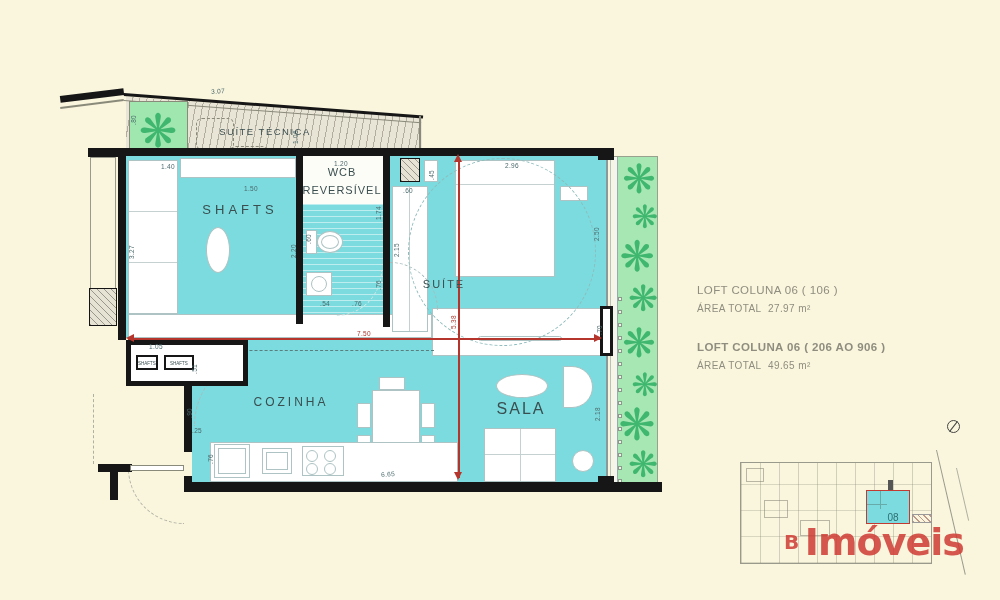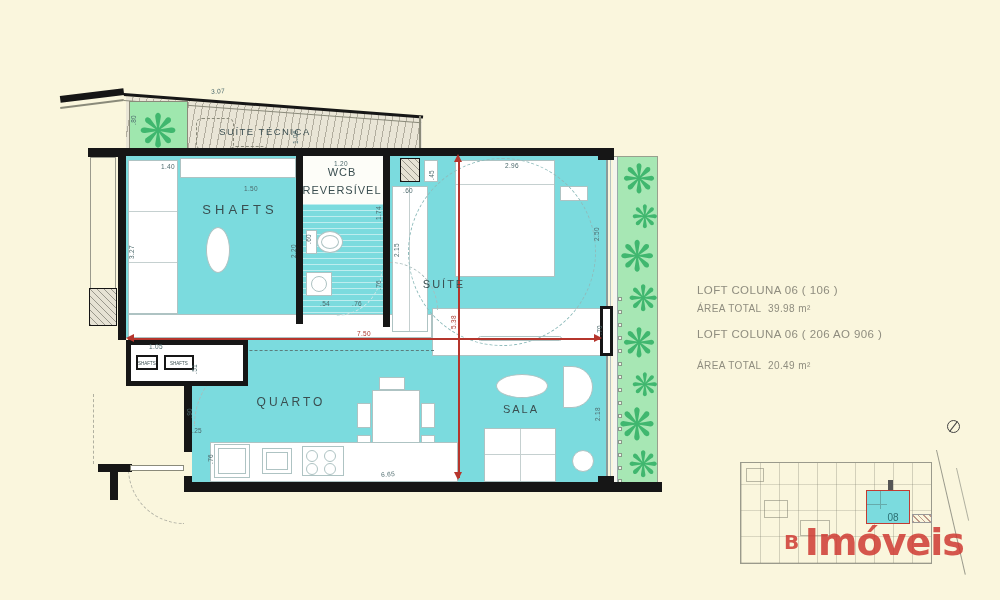--- a/index.html
+++ b/index.html
@@ -198,34 +198,34 @@
   <span class="dim v" style="left:189px;top:413px;">.90</span>
   <span class="dim" style="left:197px;top:430px;">.25</span>
   <span class="dim v" style="left:210px;top:459px;">.76</span>
   <span class="dim s" style="left:388px;top:474px;">6.65</span>
   <span class="dim v" style="left:597px;top:414px;">2.18</span>
 
   <span class="rlabel" style="left:240px;top:209px;font-size:13px;letter-spacing:4px;">SHAFTS</span>
   <span class="rlabel" style="left:342px;top:172px;font-size:11px;letter-spacing:1px;">WCB</span>
   <span class="rlabel" style="left:342px;top:190px;font-size:11px;letter-spacing:1px;">REVERSÍVEL</span>
   <span class="rlabel" style="left:444px;top:284px;font-size:11px;letter-spacing:2px;">SUÍTE</span>
-  <span class="rlabel" style="left:291px;top:402px;font-size:12px;letter-spacing:3px;">QUARTO</span>
-  <span class="rlabel" style="left:521px;top:409px;font-size:11px;letter-spacing:2px;">SALA</span>
+  <span class="rlabel" style="left:291px;top:402px;font-size:12px;letter-spacing:3px;">COZINHA</span>
+  <span class="rlabel" style="left:521px;top:409px;font-size:16px;letter-spacing:2px;">SALA</span>
   <span class="rlabel" style="left:265px;top:131px;font-size:9.5px;letter-spacing:1.5px;">SUÍTE TÉCNICA</span>
 
   <div>
     <span class="info-title" style="left:697px;top:284px;">LOFT COLUNA 06 ( 106 )</span>
     <span class="info-area" style="left:697px;top:303px;">
       <span>ÁREA TOTAL</span>&nbsp;
-      <span>39.98 m²</span>
+      <span>27.97 m²</span>
     </span>
-    <span class="info-title" style="left:697px;top:328px;">LOFT COLUNA 06 ( 206 AO 906 )</span>
+    <span class="info-title" style="left:697px;top:341px;font-weight:bold;">LOFT COLUNA 06 ( 206 AO 906 )</span>
     <span class="info-area" style="left:697px;top:360px;">
       <span>ÁREA TOTAL</span>&nbsp;
-      <span>20.49 m²</span>
+      <span>49.65 m²</span>
     </span>
   </div>
 
   <div>
 
     <div class="abs" style="left:947px;top:420px;width:13px;height:13px;border:1.5px solid #444;border-radius:50%;box-sizing:border-box;"></div>
     <div class="abs" style="left:953px;top:420px;width:1px;height:13px;background:#444;transform:rotate(38deg);"></div>
 
     <div class="abs" style="left:740px;top:462px;width:192px;height:102px;border:1px solid #9a9a8c;box-sizing:border-box;
                 background-image:repeating-linear-gradient(90deg,rgba(120,120,105,.30) 0 1px,transparent 1px 19px),

